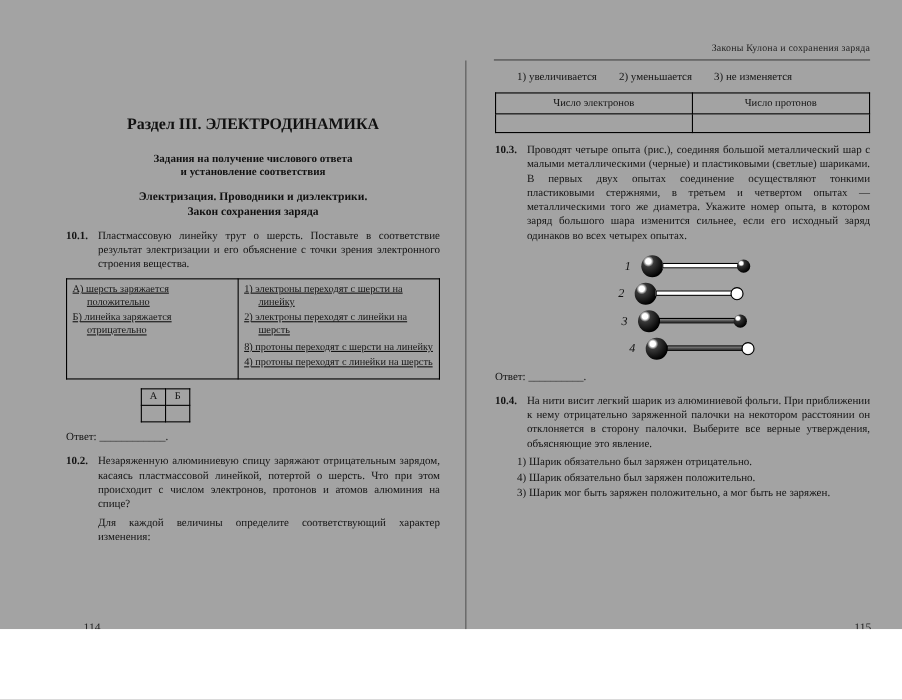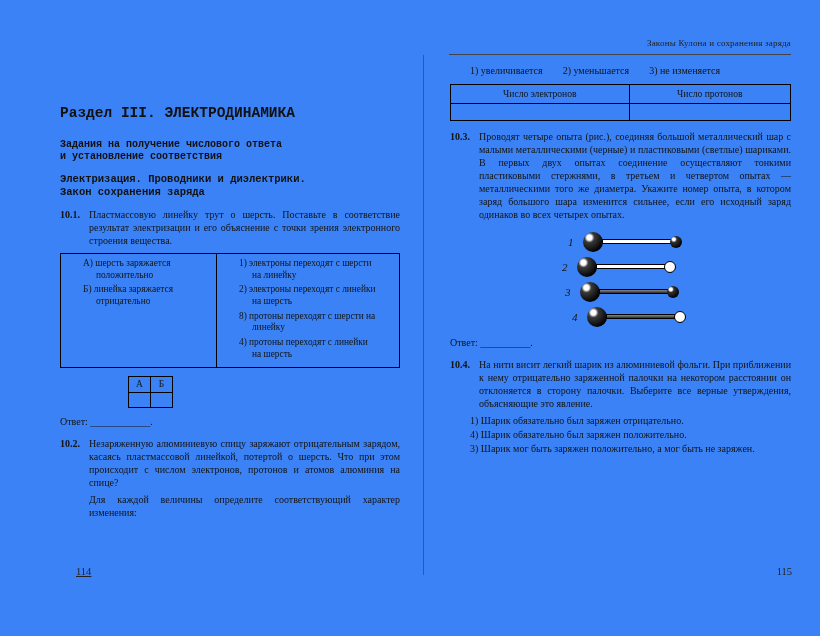--- a/index.html
+++ b/index.html
@@ -1,43 +1,43 @@
 <!DOCTYPE html>
 <html><head>
 <meta charset="utf-8">
 <style>
   html,body{margin:0;padding:0;background:#ffffff;}
   .canvas{
-    position:relative;width:820px;height:636px;background:#3b82f6;overflow:hidden;
+    position:relative;width:820px;height:572px;background:#a3a3a3;overflow:hidden;
     font-family:"Liberation Serif","DejaVu Serif",serif;color:#141414;
   }
   .divider{position:absolute;left:423px;top:55px;width:1px;height:520px;background:#555;}
   .running-header{
     position:absolute;left:449px;top:38px;width:342px;
     text-align:right;font-size:9px;color:#222;letter-spacing:.2px;
     border-bottom:1px solid #444;padding-bottom:6px;
   }
   .page{position:absolute;font-size:10px;line-height:1.3;}
   .page-left{left:60px;top:104px;width:340px;}
   .page-right{left:450px;top:64px;width:341px;}
 
-  .h-sans{font-family:Liberation Mono, monospace;font-weight:bold;text-align:left;color:#111;}
+  .h-sans{font-family:Liberation Serif, serif;font-weight:bold;text-align:center;color:#111;}
   .section-title{font-size:14.5px;margin:0 0 16px;}
   .topic-title{font-size:11px;line-height:1.25;margin:0 0 11px;}
   .subtopic-title{font-size:10.5px;line-height:1.25;margin:0 0 9px;}
   .tasks-heading{font-size:10px;line-height:1.25;margin:0 0 9px;}
 
   .task{position:relative;padding-left:29px;text-align:justify;margin-top:9px;}
   .task-num{position:absolute;left:0;top:0;font-weight:bold;}
   .task p{margin:0;}
   .task p + p{margin-top:4px;}
 
   table{border-collapse:collapse;}
   .match-table{width:100%;margin-top:6px;font-size:9.4px;line-height:1.24;}
-  .match-table td{border:1px solid #000;vertical-align:top;padding:4px 22px;}
+  .match-table td{border:1px solid #000;vertical-align:top;padding:4px 5px;text-decoration:underline;}
   .match-table td.c1{width:46%;}
   .match-table p{margin:0 0 3px;padding-left:13px;text-indent:-13px;text-align:left;}
 
   .ab-table{margin:8px 0 0 68px;font-size:9.4px;}
   .ab-table td{border:1px solid #000;width:15px;height:12px;text-align:center;padding:1px 3px;}
 
   .answer-line{margin-top:7px;font-size:10px;}
 
   .opt-row{display:flex;gap:20px;margin-left:20px;white-space:nowrap;}
   .instr{margin:5px 0 0 20px;text-align:justify;}

